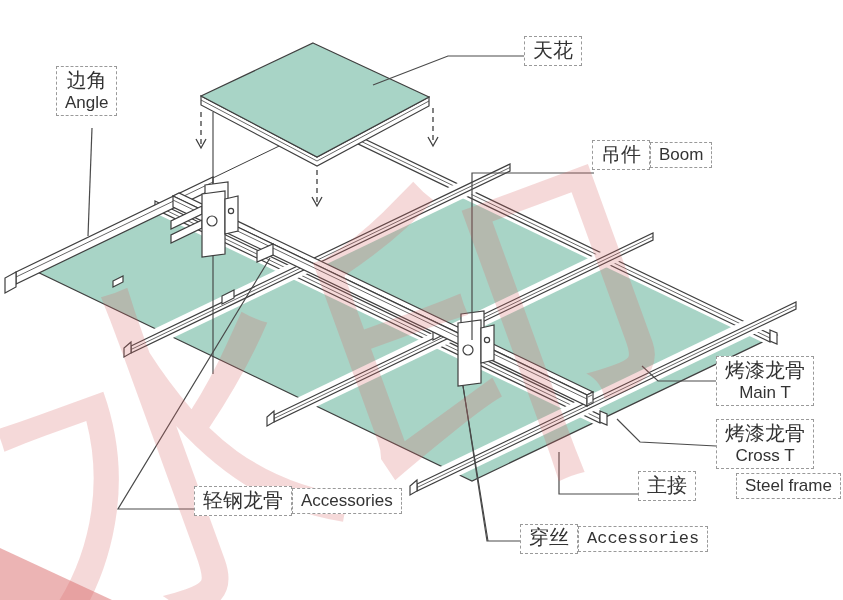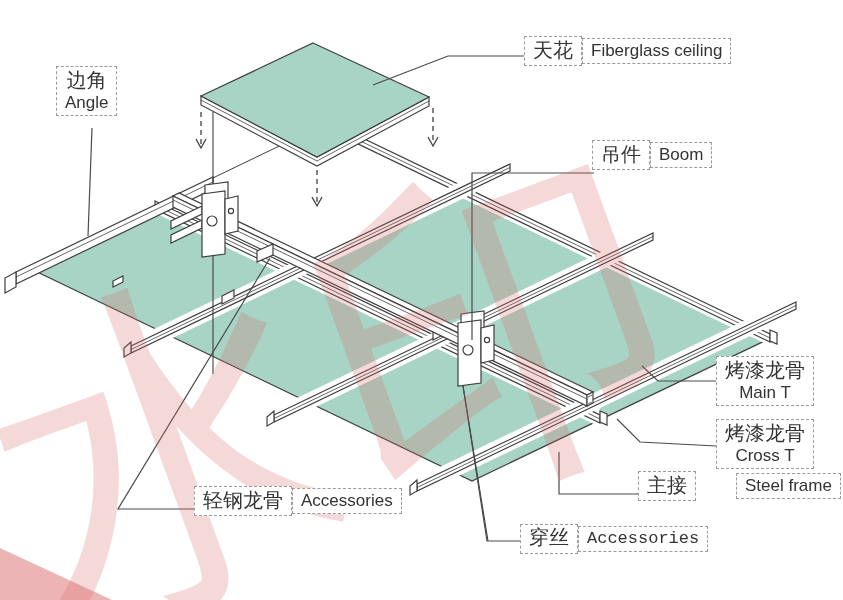--- a/index.html
+++ b/index.html
@@ -139,23 +139,20 @@
   <div class="lbl-box">
     <span class="zh">边角</span>
     <span class="en">Angle</span>
   </div>
 </div>
 
 <div class="lbl" style="left:524px; top:36px;">
   <div class="lbl-box">
     <span class="zh">天花</span>
   </div>
-  <div class="lbl-box">
-    <span class="en">Fiberglass  ceiling</span>
-  </div>
 </div>
 
 <div class="lbl" style="left:592px; top:140px;">
   <div class="lbl-box">
     <span class="zh">吊件</span>
   </div>
   <div class="lbl-box">
     <span class="en">Boom</span>
   </div>
 </div>

